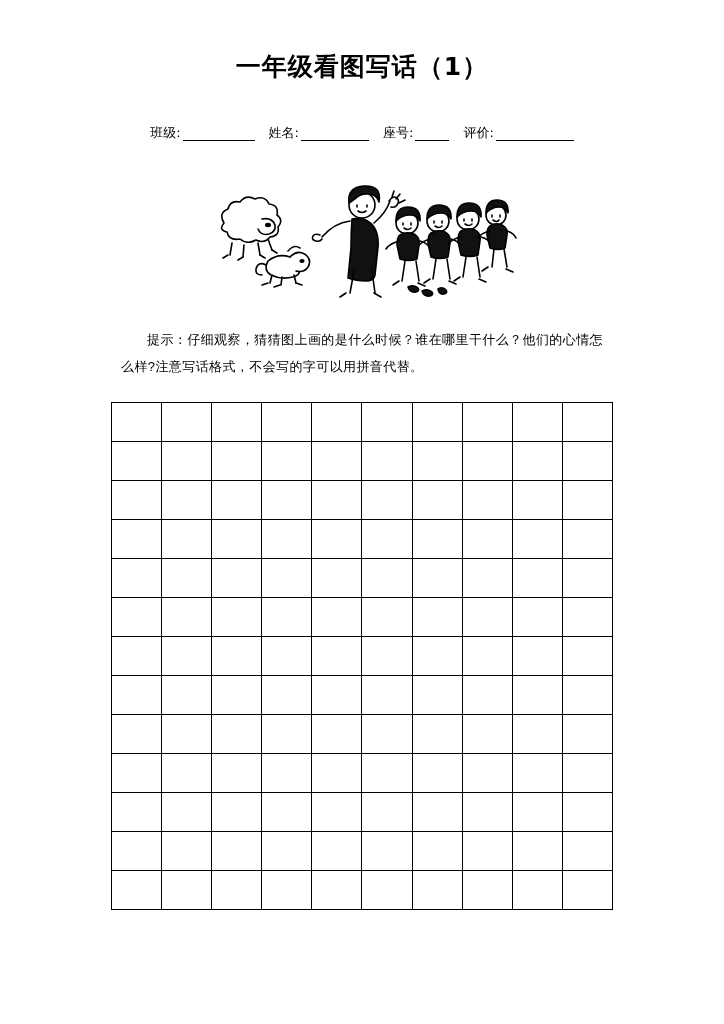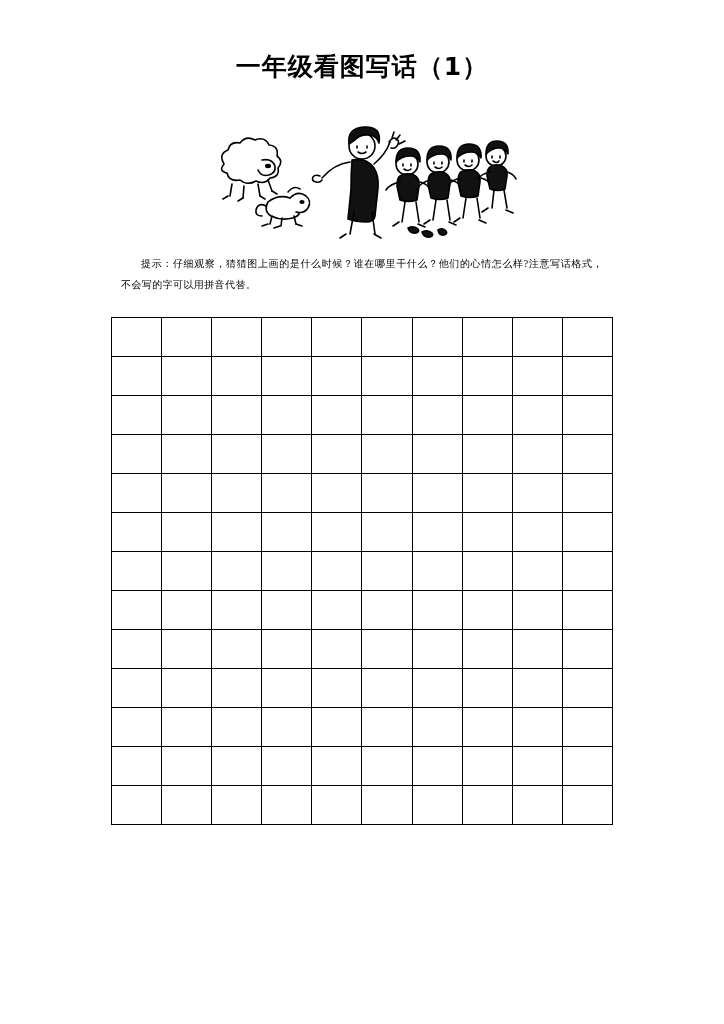--- a/index.html
+++ b/index.html
@@ -73,27 +73,27 @@
   }
   .illustration {
     width: 320px;
     height: 140px;
     position: relative;
   }
   .illustration svg { display: block; }
 
   
   .prompt {
-    margin: 8px auto 0 auto;
+    margin: 22px auto 0 auto;
     width: 482px;
-    font-size: 10px;
+    font-size: 13px;
     line-height: 2.05;
     text-indent: 2em;
     text-align: justify;
-    font-family: Liberation Serif, serif;
+    font-family: Liberation Sans, sans-serif;
     letter-spacing: 0.4px;
   }
 
   
   .grid-wrap {
     margin: 22px auto 0 auto;
     width: 502px;
   }
   table.grid {
     border-collapse: collapse;
@@ -106,20 +106,38 @@
     padding: 0;
   }
 </style>
 </head>
 <body>
 
 <div class="page">
 
   <h1 class="title">一年级看图写话（1）</h1>
 
+  <div class="meta-row">
+    <div class="meta-field">
+      <span class="meta-label">班级:</span>
+      <span class="meta-blank w-long"></span>
+    </div>
+    <div class="meta-field">
+      <span class="meta-label">姓名:</span>
+      <span class="meta-blank w-mid"></span>
+    </div>
+    <div class="meta-field">
+      <span class="meta-label">座号:</span>
+      <span class="meta-blank w-short"></span>
+    </div>
+    <div class="meta-field">
+      <span class="meta-label">评价:</span>
+      <span class="meta-blank w-eval"></span>
+    </div>
+  </div>
 
   <div class="illustration-wrap">
     <div class="illustration">
       <svg width="320" height="140" viewBox="0 0 320 140" xmlns="http://www.w3.org/2000/svg">
         <g fill="none" stroke="#000" stroke-width="1.6" stroke-linecap="round" stroke-linejoin="round">
 
           <path d="M22 58 q-6 -10 4 -14 q2 -9 12 -7 q6 -8 15 -3 q10 -4 14 5 q10 1 8 11 q7 5 1 12 q2 9 -8 10 q-5 7 -14 3 q-9 5 -16 -1 q-11 2 -13 -7 q-9 -2 -3 -9z"></path>
           <path d="M60 54 q10 -2 13 6 q1 7 -6 9 q-8 2 -11 -5"></path>
           <ellipse cx="66" cy="60" rx="3" ry="2.2" fill="#000" stroke="none"></ellipse>
           <path d="M30 78 l-2 12 M42 80 l-1 12 M56 78 l2 12 M66 74 l4 11"></path>

